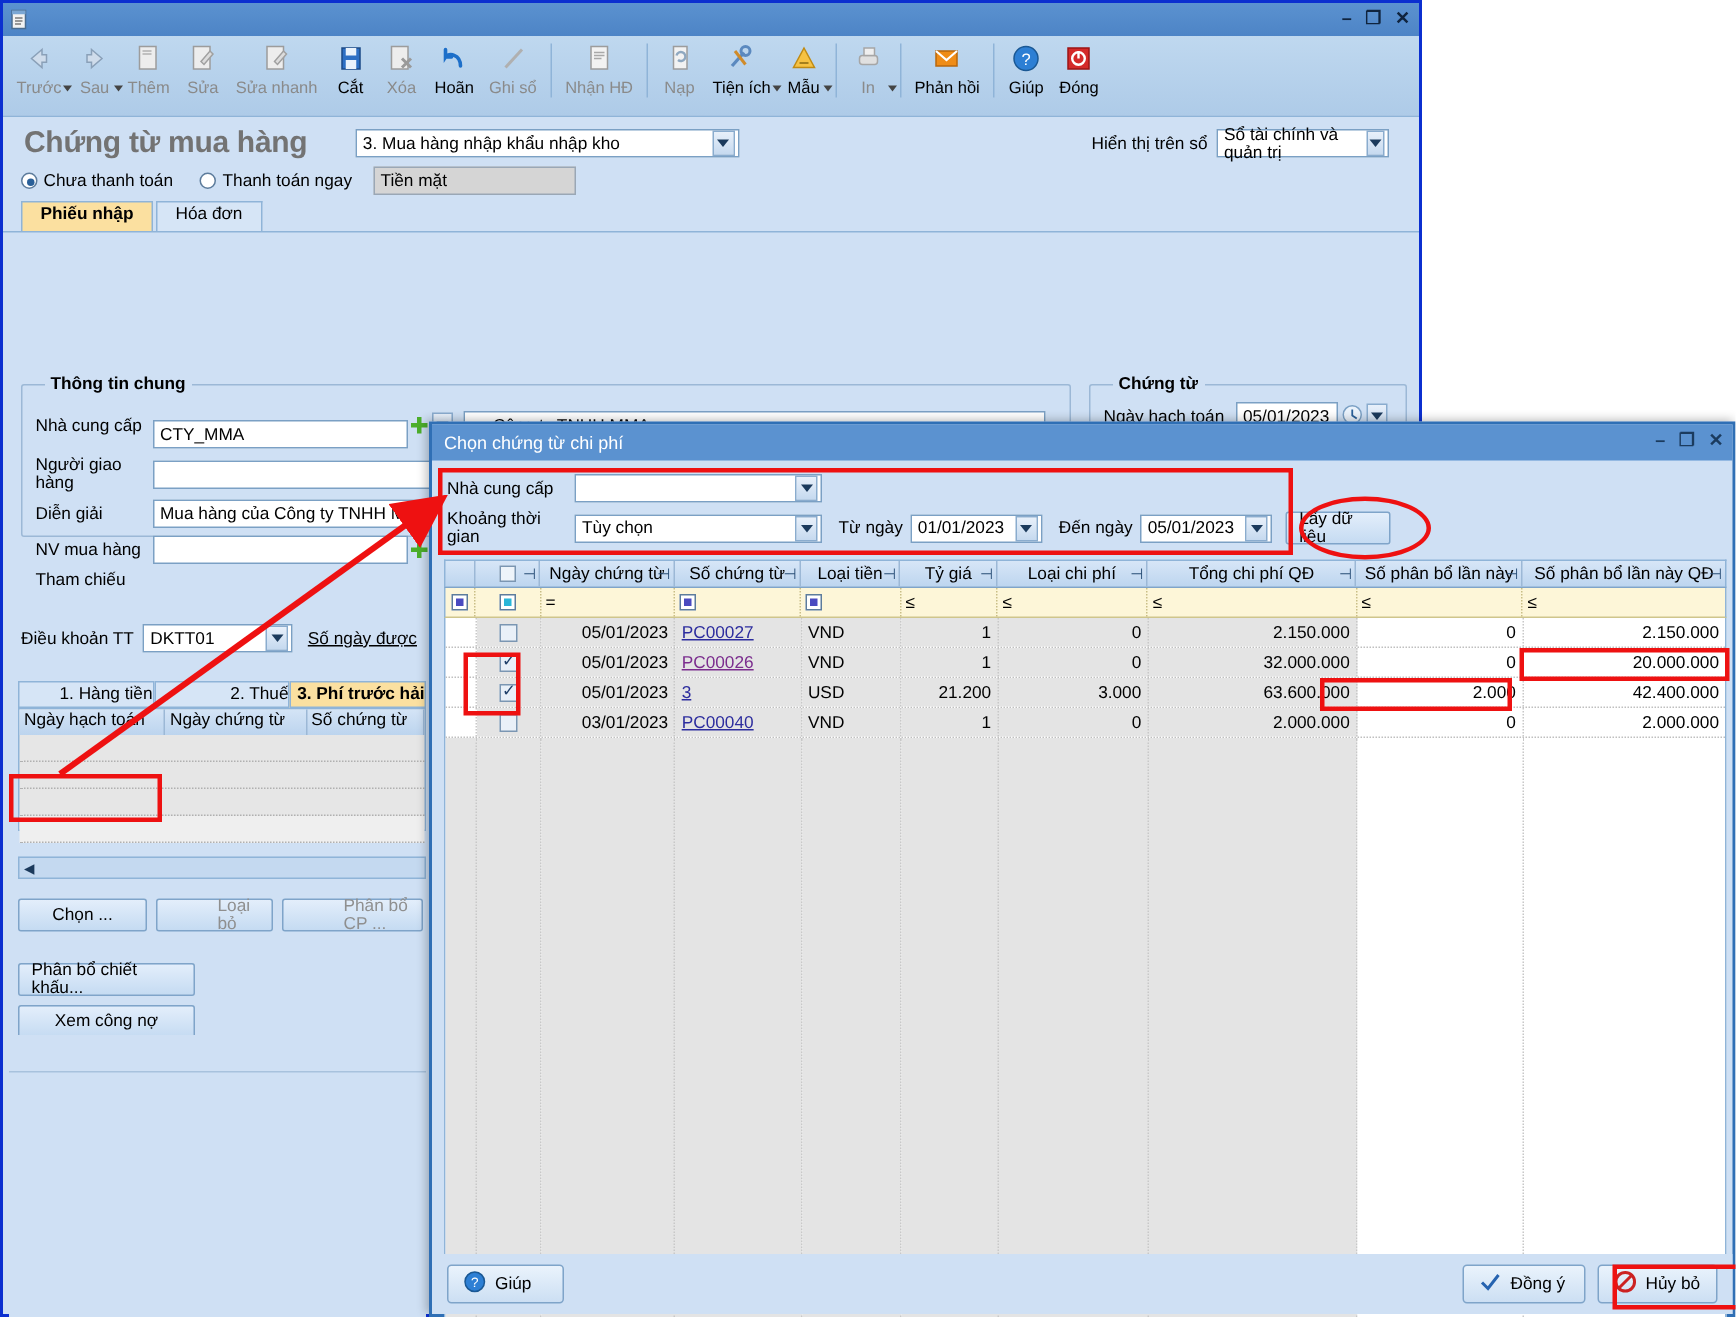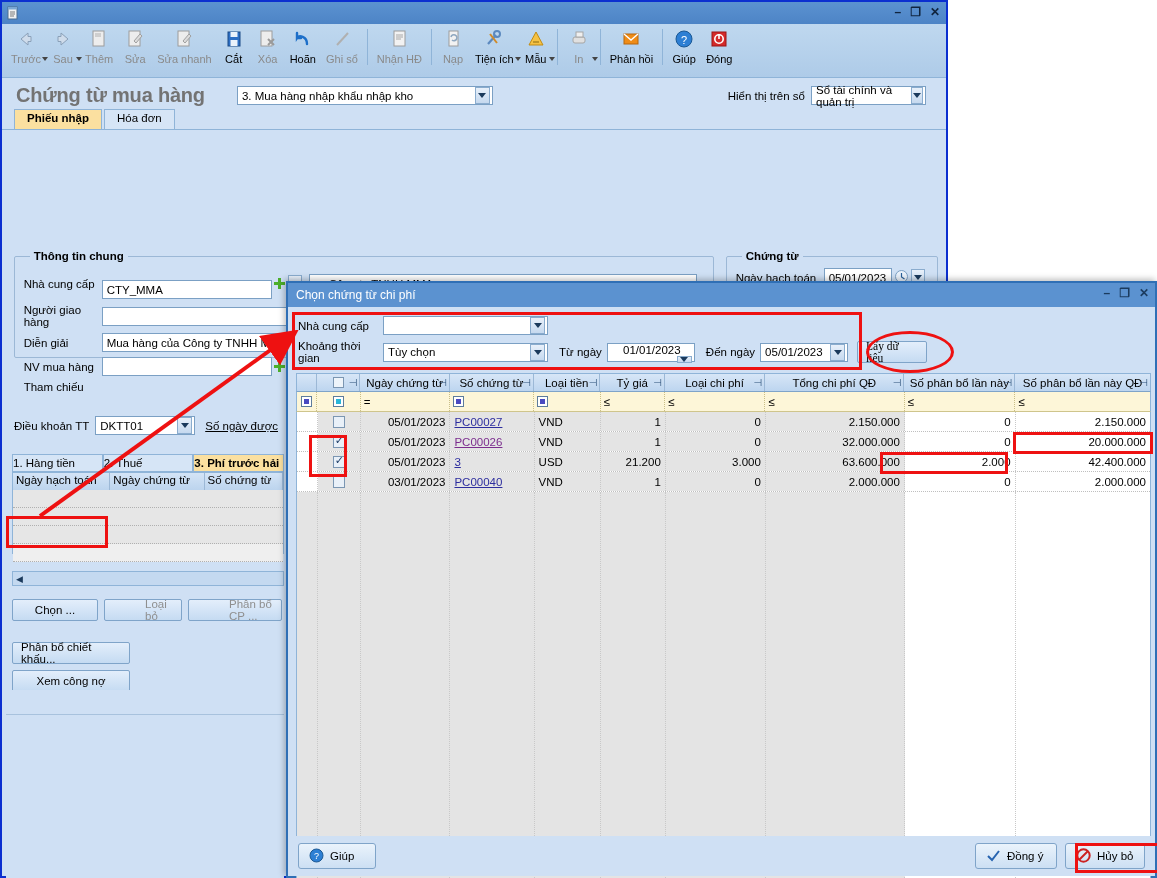--- a/index.html
+++ b/index.html
@@ -75,21 +75,21 @@
   .inp{ background:#fff;border:1px solid #7ba0c4;height:19px;display:flex;align-items:center;padding:0 4px;font-size:11.5px;}
   .plusbtn{ width:16px;height:17px;display:flex;align-items:center;justify-content:center;}
   .plus{position:relative;width:11px;height:11px;}
   .plus::before,.plus::after{content:"";position:absolute;background:#4caf2b;}
   .plus::before{left:4px;top:0;width:3px;height:11px;}
   .plus::after{left:0;top:4px;width:11px;height:3px;}
 
   
   .dk-row{ position:absolute; left:12px; top:338px; display:flex;align-items:center;gap:6px;font-size:11.5px;}
   .lp-tabs{ position:absolute; left:10px; top:376px; width:272px; display:flex;}
-  .lp-tab{ flex:1; text-align:left; height:18px; line-height:17px; font-size:11.5px;
+  .lp-tab{ flex:1; text-align:right; height:18px; line-height:17px; font-size:11.5px;
     border:1px solid #8fb4d8; background:#d6e5f6; }
   .lp-tab.active{ background:#fbe0a0; font-weight:bold; }
   .lp-grid{ position:absolute; left:10px; top:394px; width:272px; height:82px;
      border:1px solid #8fb4d8; background:#e6e6e6;}
   .lpg-head{ height:17px; background:linear-gradient(to bottom,#d4e4f6,#bcd4ee); display:flex; font-size:11.5px;}
   .lpg-head div{ padding:1px 3px; border-right:1px solid #9cb8d6; white-space:nowrap; position:relative;}
   .lpg-rows div{ height:18px; border-bottom:1px dotted #b0b0b0;}
   .lp-scroll{ position:absolute;left:10px;top:493px;width:272px;height:15px;background:#c4d9f0;border:1px solid #8fb4d8;
      display:flex;align-items:center;padding-left:3px;}
   .btnrow{ position:absolute; left:10px; top:518px; width:272px; height:28px; display:flex; align-items:center; gap:6px;
@@ -377,20 +377,33 @@
         <span>Hiển thị trên sổ</span>
         <div class="combo" style="width:115px;">
           <span>Sổ tài chính và quản trị</span>
           <span class="dd">
               <i class="caret"></i>
             </span>
         </div>
       </div>
     </div>
 
+    <div class="pay-row">
+      <label class="radio-lbl">
+        <span class="radio on"></span>
+        <span>Chưa thanh toán</span>
+      </label>
+      <label class="radio-lbl" style="margin-left:10px;">
+        <span class="radio"></span>
+        <span>Thanh toán ngay</span>
+      </label>
+      <div class="ro-box" style="margin-left:6px;">
+        <span>Tiền mặt</span>
+      </div>
+    </div>
 
     <div class="tabbar">
       <div class="tab active">Phiếu nhập</div>
       <div class="tab">Hóa đơn</div>
     </div>
 
     <fieldset class="fieldset" style="left:10px; top:172px; width:700px; height:108px;">
       <legend>Thông tin chung</legend>
 
       <div class="frow" style="margin-top:2px;">
@@ -563,34 +576,34 @@
     </div>
     <div class="filt-row">
       <div class="filt-lab">Khoảng thời gian</div>
       <div class="combo" style="width:165px;">
         <span>Tùy chọn</span>
         <span class="dd">
             <i class="caret"></i>
           </span>
       </div>
       <span style="margin-left:11px;">Từ ngày</span>
-      <div class="combo" style="width:88px;margin-left:5px;flex-direction:column;">
+      <div class="combo" style="width:88px;margin-left:5px;">
         <span>01/01/2023</span>
         <span class="dd">
             <i class="caret"></i>
           </span>
       </div>
       <span style="margin-left:11px;">Đến ngày</span>
       <div class="combo" style="width:88px;margin-left:5px;">
         <span>05/01/2023</span>
         <span class="dd">
             <i class="caret"></i>
           </span>
       </div>
-      <div class="btn" style="margin-left:9px;width:70px;font-family:Liberation Serif, serif;">Lấy dữ liệu</div>
+      <div class="btn" style="margin-left:9px;width:70px;">Lấy dữ liệu</div>
     </div>
   </div>
 
   <div class="grid">
 
     <div class="ghead">
       <div class="gh" style="width:22px;"></div>
       <div class="gh" style="width:48px;">
         <span style="width:11px;height:11px;border:1px solid #7b96b2;background:#eef4fa;display:inline-block;"></span>
         <span class="pin">⊣</span>

